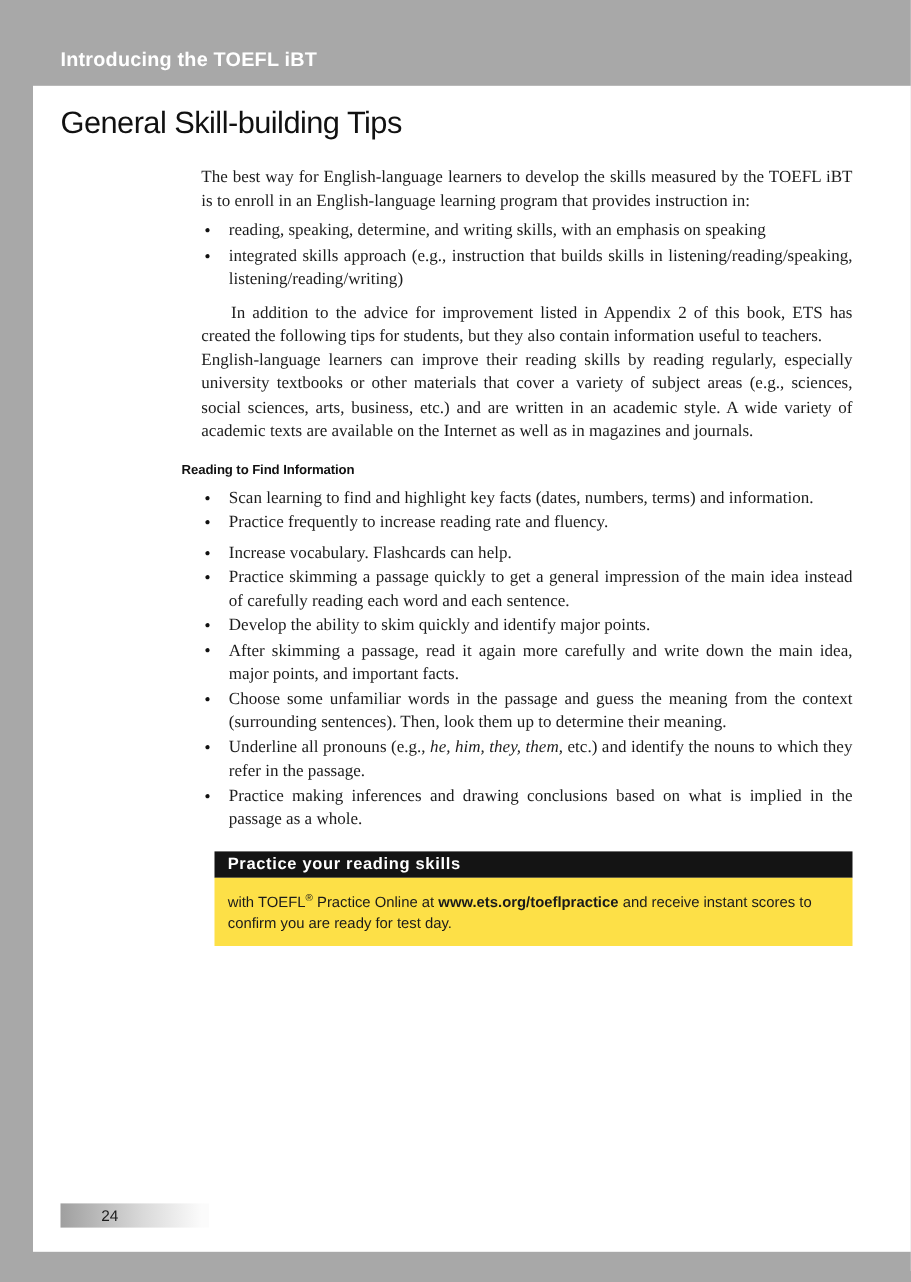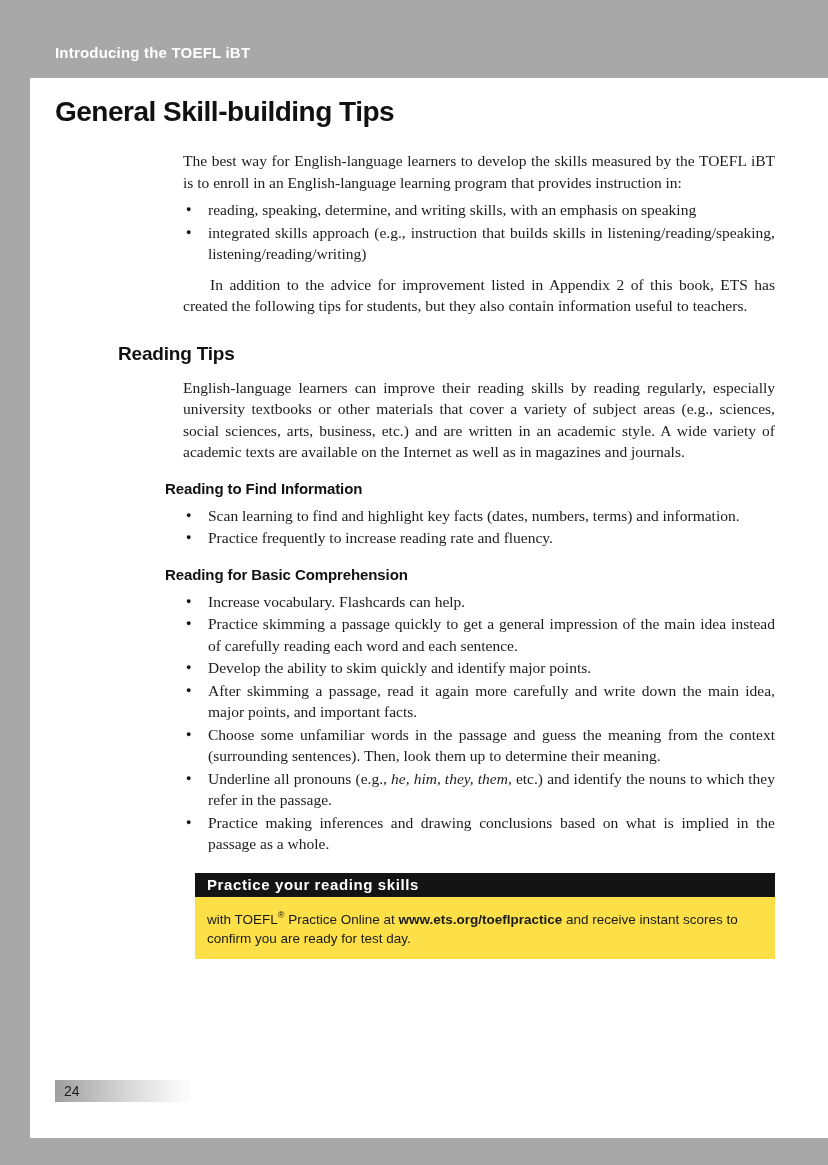--- a/index.html
+++ b/index.html
@@ -11,35 +11,35 @@
     position: relative;
     overflow: hidden;
   }
   .running-header {
     position: absolute;
     left: 55px;
     top: 44px;
     color: #ffffff;
     font-family: "Liberation Sans", sans-serif;
     font-weight: 700;
-    font-size: 15px;
+    font-size: 18px;
     letter-spacing: 0.2px;
   }
   .page {
     position: absolute;
     left: 30px;
     top: 78px;
     right: 0;
     bottom: 27px;
     background: #ffffff;
   }
   h1.page-title {
     margin: 18px 53px 0 25px;
     font-family: "Liberation Sans", sans-serif;
-    font-weight: 700;
+    font-weight: 400;
     font-size: 28px;
     letter-spacing: -0.5px;
     color: #111;
   }
   .body-p {
     margin: 0 53px 0 153px;
     font-size: 15.5px;
     line-height: 21.5px;
     text-align: justify;
   }
@@ -72,21 +72,21 @@
     font-weight: 700;
     font-size: 19px;
     letter-spacing: -0.2px;
     color: #111;
   }
   h2.section-h + .body-p { margin-top: 12px; }
   h3.sub-h {
     margin: 17px 53px 0 135px;
     font-family: "Liberation Sans", sans-serif;
     font-weight: 700;
-    font-size: 15px;
+    font-size: 12px;
     letter-spacing: -0.1px;
     color: #111;
   }
   h3.sub-h + ul.bullets { margin-top: 8px; }
   .italic { font-style: italic; }
   .practice-box {
     margin: 18px 53px 0 153px;
     font-family: "Liberation Sans", sans-serif;
     padding-left: 12px;
   }
@@ -103,26 +103,27 @@
     color: #1a1a1a;
     font-size: 13.5px;
     line-height: 20px;
     padding: 8px 12px 10px 12px;
   }
   .practice-body b { font-weight: 700; }
   .practice-body sup { font-size: 9px; vertical-align: super; }
   .pageno-bar {
     position: absolute;
     left: 25px;
-    bottom: 36px;
+    bottom: 22px;
     width: 135px;
     height: 22px;
     background: linear-gradient(to right, #9f9f9f, #d9d9d9 55%, #fbfbfb 95%);
     display: flex;
     align-items: center;
+    padding-left: 28px;
   }
   .pageno-bar .pageno {
     font-family: "Liberation Sans", sans-serif;
     font-size: 14px;
     color: #1a1a1a;
     margin-left: 9px;
   }
 </style>
 </head>
 <body>
@@ -141,38 +142,36 @@
       <span class="li-text">reading, speaking, determine, and writing skills, with an emphasis on speaking</span>
     </li>
     <li>
       <span class="marker">●</span>
       <span class="li-text">integrated skills approach (e.g., instruction that builds skills in listening/reading/speaking, listening/reading/writing)</span>
     </li>
   </ul>
 
   <p class="body-p p2">In addition to the advice for improvement listed in Appendix 2 of this book, ETS has created the following tips for students, but they also contain information useful to teachers.</p>
 
-  <h2 class="section-h">Reading Tips</h2>
 
   <p class="body-p">English-language learners can improve their reading skills by reading regularly, especially university textbooks or other materials that cover a variety of subject areas (e.g., sciences, social sciences, arts, business, etc.) and are written in an academic style. A wide variety of academic texts are available on the Internet as well as in magazines and journals.</p>
 
   <h3 class="sub-h">Reading to Find Information</h3>
 
   <ul class="bullets">
     <li>
       <span class="marker">●</span>
       <span class="li-text">Scan learning to find and highlight key facts (dates, numbers, terms) and information.</span>
     </li>
     <li>
       <span class="marker">●</span>
       <span class="li-text">Practice frequently to increase reading rate and fluency.</span>
     </li>
   </ul>
 
-  <h3 class="sub-h">Reading for Basic Comprehension</h3>
 
   <ul class="bullets">
     <li>
       <span class="marker">●</span>
       <span class="li-text">Increase vocabulary. Flashcards can help.</span>
     </li>
     <li>
       <span class="marker">●</span>
       <span class="li-text">Practice skimming a passage quickly to get a general impression of the main idea instead of carefully reading each word and each sentence.</span>
     </li>

